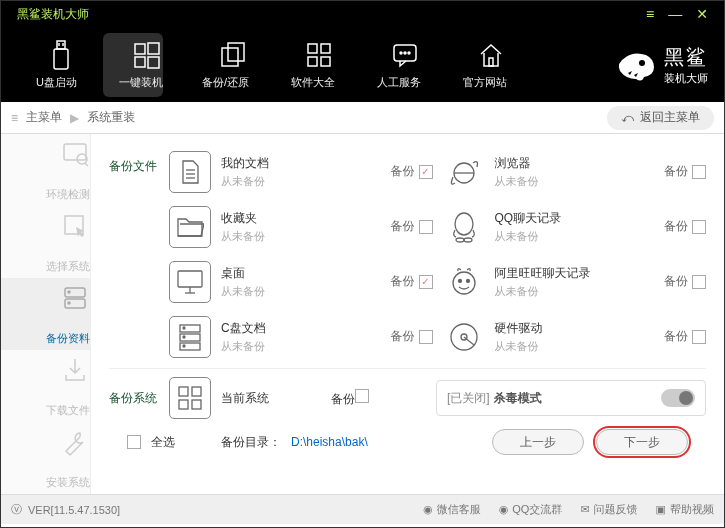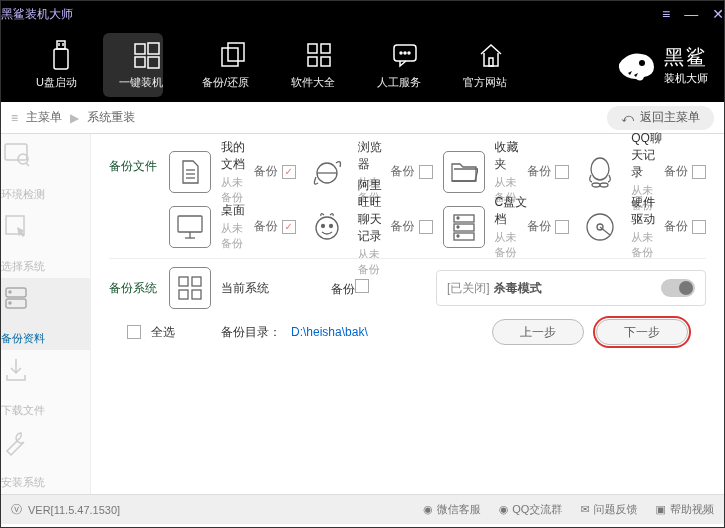--- a/index.html
+++ b/index.html
@@ -1,42 +1,42 @@
 <!DOCTYPE html>
 <html><head>
 <meta charset="utf-8">
 <style>
 *{box-sizing:border-box;margin:0;padding:0;font-family:"Microsoft YaHei",Arial,sans-serif}
 body{width:725px;height:528px;overflow:hidden;background:#fff;border:1px solid #333;font-size:12px;color:#333}
-.titlebar{height:26px;background:#000;color:#c4b5fd;display:flex;align-items:center;padding:0 0}
+.titlebar{height:26px;background:#000;color:#bef264;display:flex;align-items:center;padding:0 16px}
 .titlebar .t{font-size:12px}
 .tb-right{margin-left:auto;display:flex;gap:14px;align-items:center}
 .tb-right span{cursor:pointer;font-size:14px}
 .topnav{height:75px;background:#000;display:flex;align-items:center;gap:26px;padding:0 16px}
 .nav-btn{display:flex;flex-direction:column;align-items:flex-end;justify-content:center;color:#eee;width:60px;height:64px;border-radius:6px;gap:4px}
 .nav-btn.active{background:rgba(255,255,255,0.18)}
 .nav-btn .ic{width:32px;height:32px;display:flex;align-items:center;justify-content:center}
 .nav-btn .lb{font-size:11px}
 .brand{margin-left:auto;display:flex;align-items:center;color:#fff;gap:6px}
 .brand .bt{font-size:20px;font-weight:400;letter-spacing:2px}
 .brand .bs{font-size:11px;display:block}
 .crumbbar{height:32px;border-bottom:1px solid #ddd;display:flex;align-items:center;padding:0 10px;gap:8px;color:#666}
 .crumbbar .burg{color:#aaa}
 .crumbbar .sep{color:#bbb}
 .backbtn{margin-left:auto;background:#eee;border-radius:14px;height:24px;padding:0 14px;display:flex;align-items:center;gap:6px;color:#555;cursor:pointer}
 .main{display:flex;height:360px}
 .side{width:90px;background:#fafafa;border-right:1px solid #eee;display:flex;flex-direction:column}
-.side-item{flex:0 0 72px;display:flex;flex-direction:column;align-items:flex-start;justify-content:center;gap:18px;color:#bbb}
+.side-item{flex:0 0 72px;display:flex;flex-direction:column;align-items:flex-end;justify-content:center;gap:18px;color:#bbb}
 .side-item.active{background:#eee;color:#0369a1}
 .side-item .si{width:30px;height:30px}
 .side-item .sl{font-size:11px}
 .content{flex:1;padding:10px 18px 6px 18px;display:flex;flex-direction:column}
 .sec{display:flex}
 .sec-label{width:60px;color:#14532d;padding-top:14px}
-.grid{flex:1;display:grid;grid-template-columns:1fr 1fr 1fr 1fr;column-gap:10px}
+.grid{flex:1;display:grid;grid-template-columns:1fr 1fr;column-gap:10px}
 .row{display:flex;align-items:center;height:55px}
 .row .ric{width:42px;height:42px;border:1px solid #888;border-radius:5px;display:flex;align-items:center;justify-content:center;color:#666}
 .row .ric.noborder{border:none}
 .row .rtx{margin-left:10px;flex:1}
 .row .rtx .nm{font-size:12px;color:#333}
 .row .rtx .sub{font-size:11px;color:#aaa;margin-top:2px}
 .row .chk{display:flex;align-items:center;gap:4px;color:#666}
 .ck{width:14px;height:14px;border:1px solid #aaa;display:inline-flex;align-items:center;justify-content:center;font-size:10px;color:#e77}
 .ck.on::after{content:"✓"}
 .sysrow{display:flex;align-items:center;height:55px;border-top:1px solid #eee;margin-top:4px;padding-top:4px}

